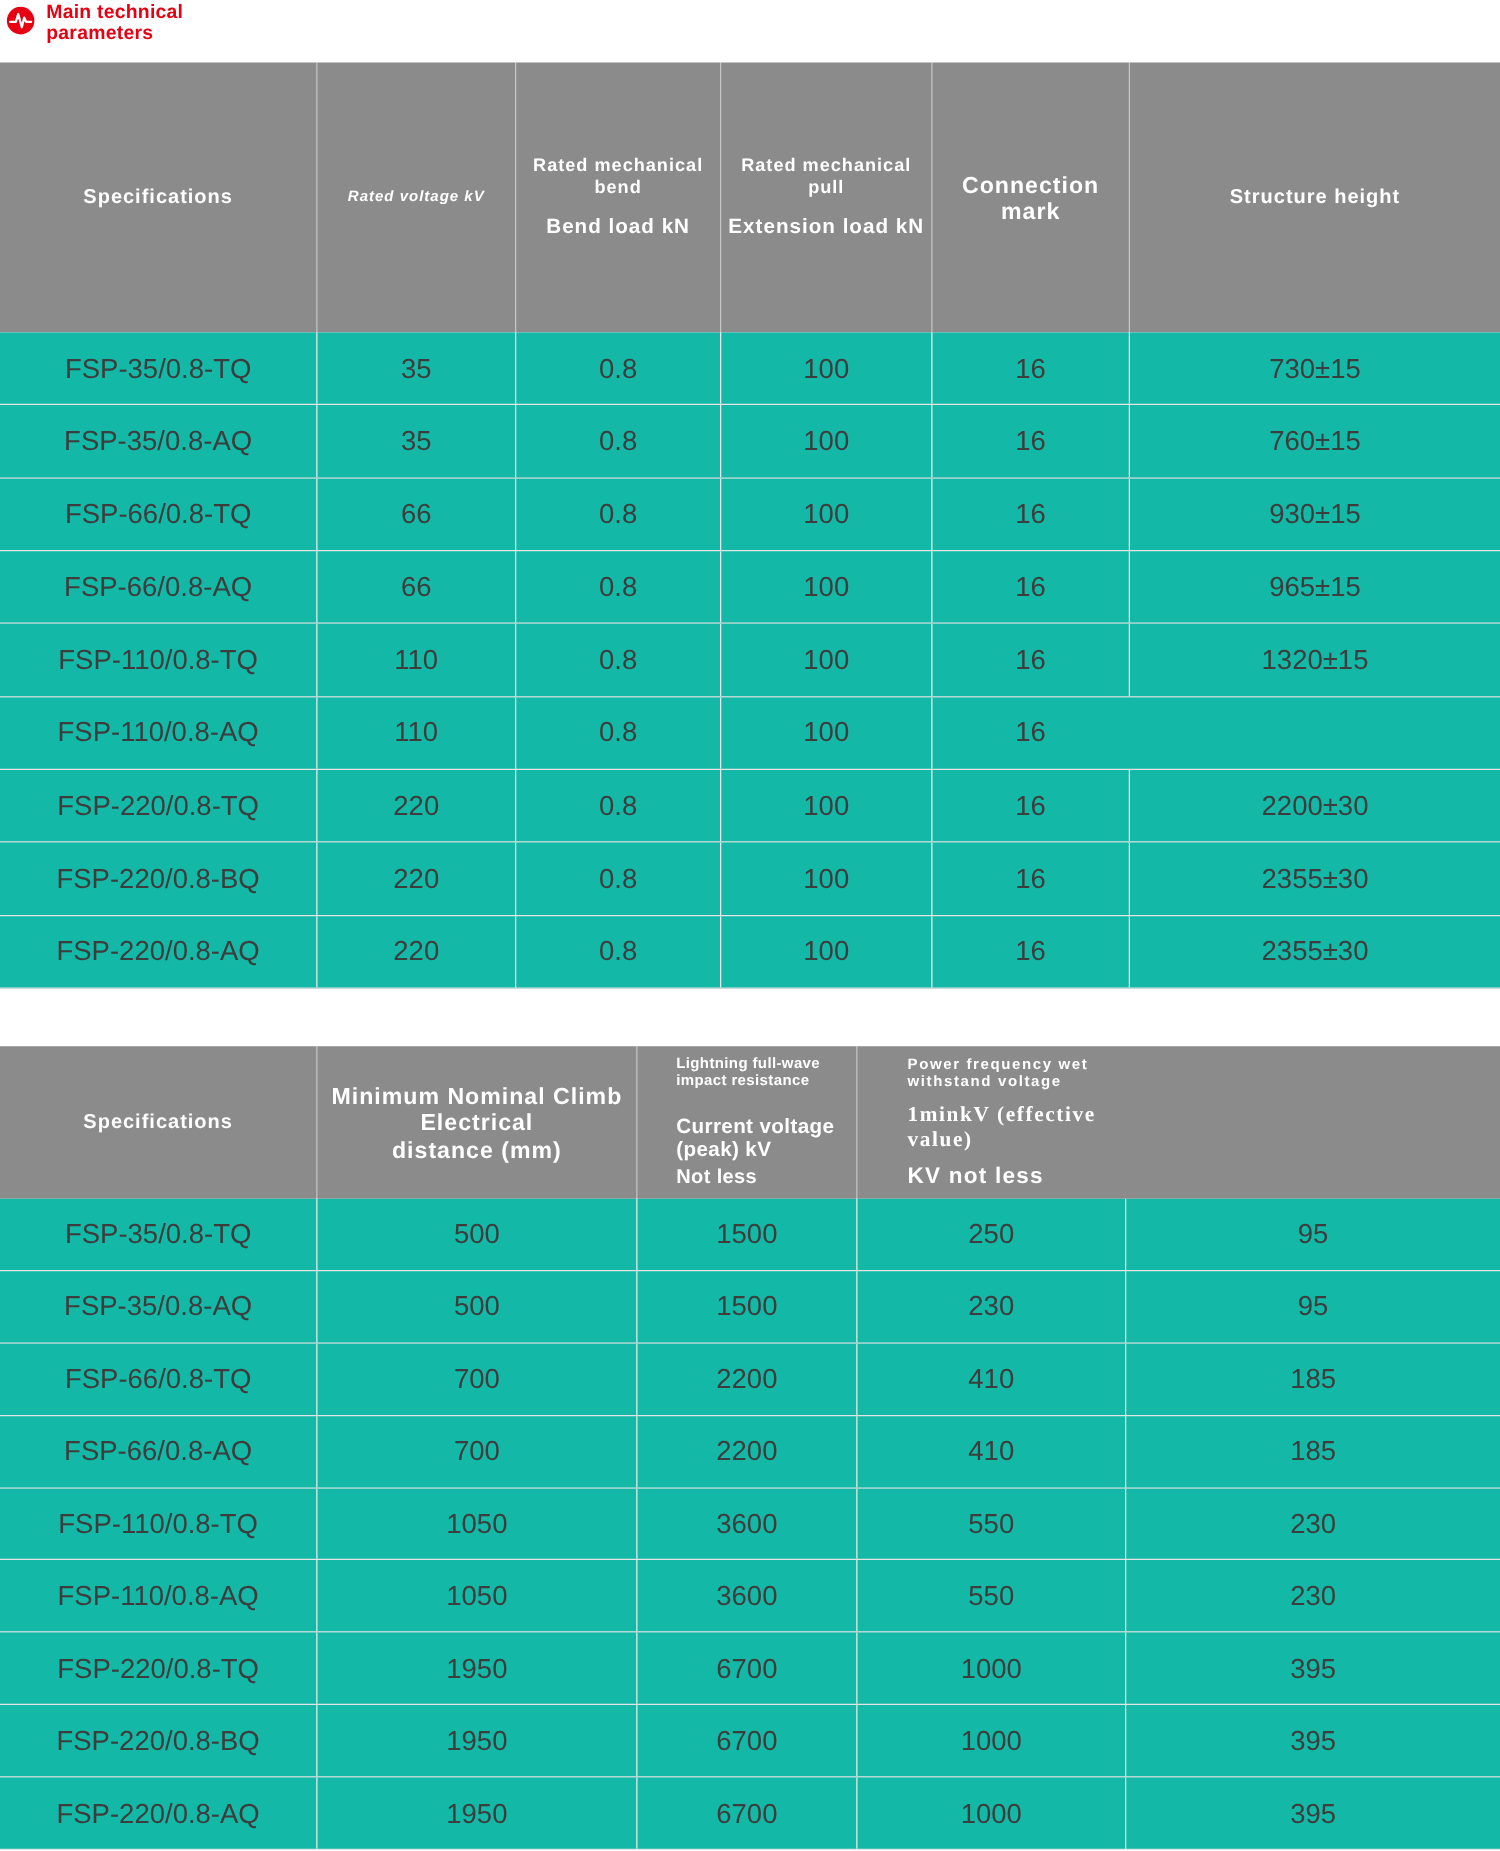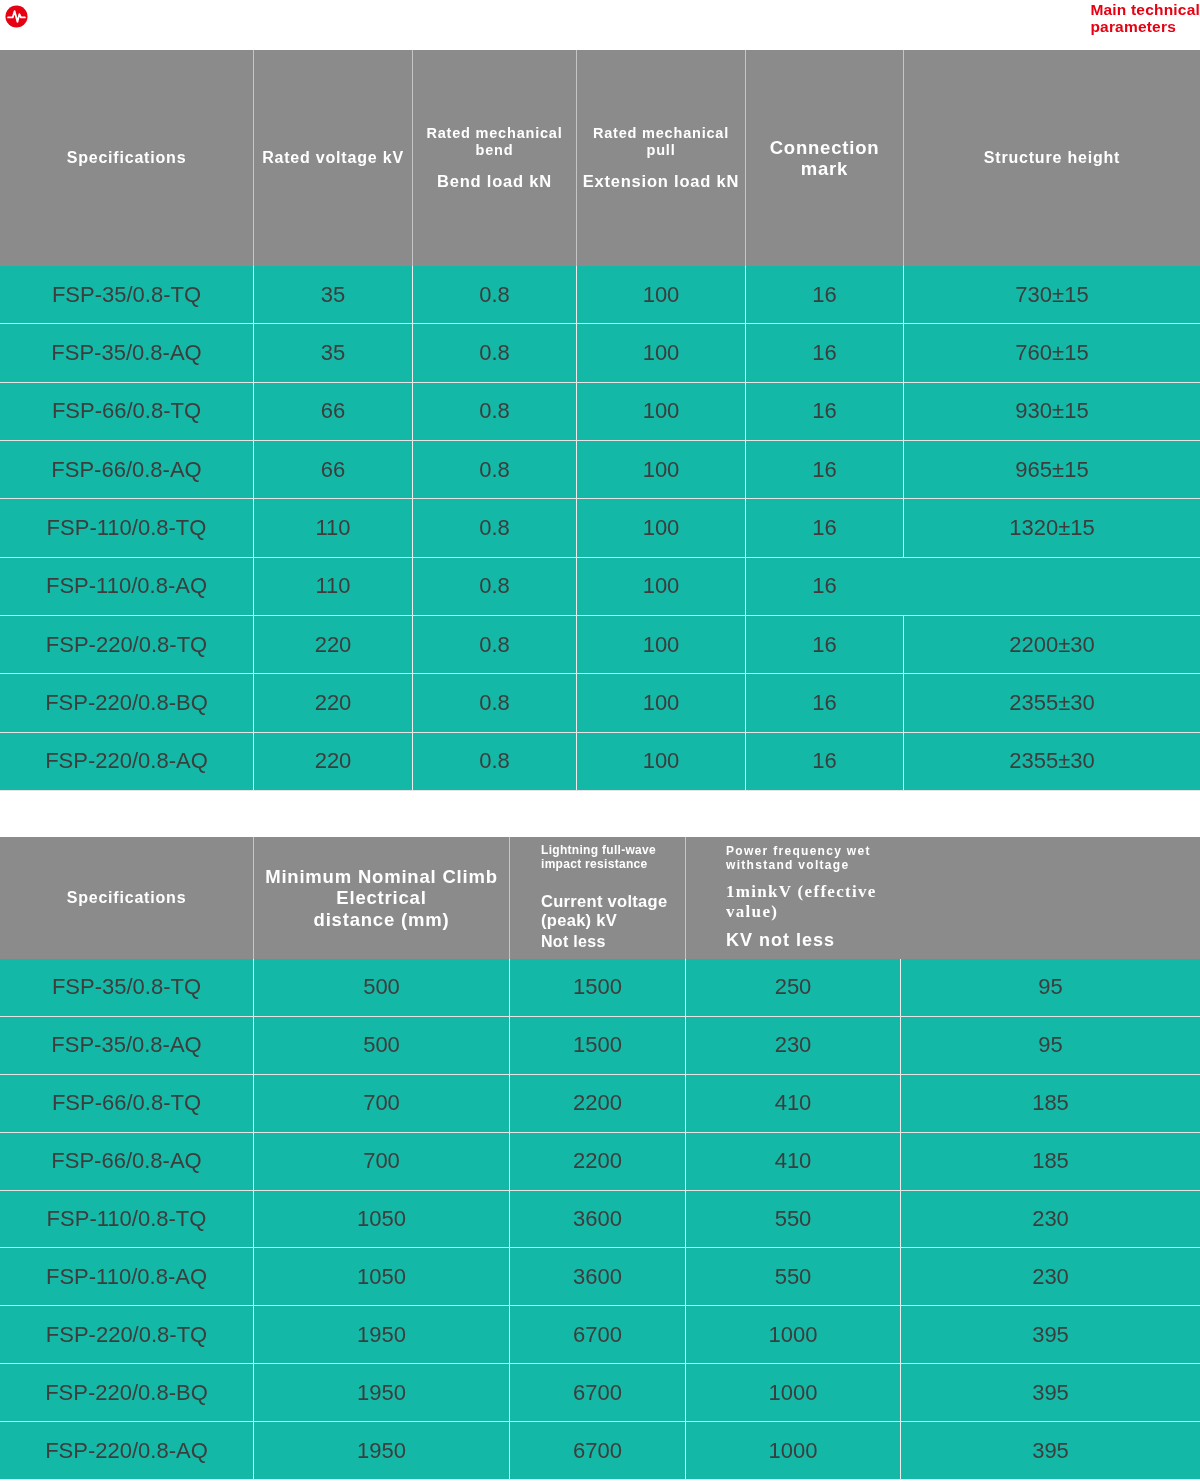--- a/index.html
+++ b/index.html
@@ -4,21 +4,21 @@
 <style>
   * { margin:0; padding:0; box-sizing:border-box; }
   html, body { background:#ffffff; }
   body {
     width:1200px; height:1481px;
     font-family:"Liberation Sans", sans-serif;
     position:relative; overflow:hidden;
   }
 
   
-  .page-head { display:flex; align-items:flex-start; height:50px; padding:2px 0 0 5px;justify-content:space-between; }
+  .page-head { display:flex; align-items:flex-start; height:50px; padding:2px 0 0 5px; }
   .logo { width:23px; height:23px; margin-top:3px; flex:0 0 auto; }
   .title { margin-left:9px; font-weight:700; font-size:15.5px; line-height:16.5px; color:#e60012; letter-spacing:0.2px; }
 
   
   .table { width:1200px; }
   .thead { display:grid; background:#8b8b8b; }
   .t1 .thead { height:216px; }
   .t2 .thead { height:122px; }
   .t1 .thead, .t1 .trow { grid-template-columns:253px 159px 164px 169px 158px 297px; }
   .t2 .thead, .t2 .trow { grid-template-columns:253px 256px 176px 215px 300px; }
@@ -26,21 +26,21 @@
   .hcell {
     display:flex; flex-direction:column; justify-content:center; align-items:center;
     text-align:center; color:#ffffff; font-weight:700; letter-spacing:0.8px;
     border-left:1px solid rgba(255,255,255,0.5);
   }
   .hcell:first-child { border-left:none; }
   .hl { line-height:1.15; }
 
   
   .t1 .hcell:nth-child(1) .hl { font-size:16px; }
-  .t1 .hcell:nth-child(2) .hl { font-size:16px; }
+  .t1 .hcell:nth-child(2) .hl { font-size:12px;font-style:italic; }
   .t1 .hcell:nth-child(3) .hl:first-child,
   .t1 .hcell:nth-child(4) .hl:first-child { font-size:14.5px; }
   .t1 .hcell:nth-child(3) .hl:last-child,
   .t1 .hcell:nth-child(4) .hl:last-child { font-size:16.5px; margin-top:14px; }
   .t1 .hcell:nth-child(5) .hl { font-size:18.5px; }
   .t1 .hcell:nth-child(6) .hl { font-size:16px; }
 
   
   .t2 .hcell:nth-child(1) .hl { font-size:16px; }
   .t2 .hcell:nth-child(2) .hl { font-size:18.5px; }

